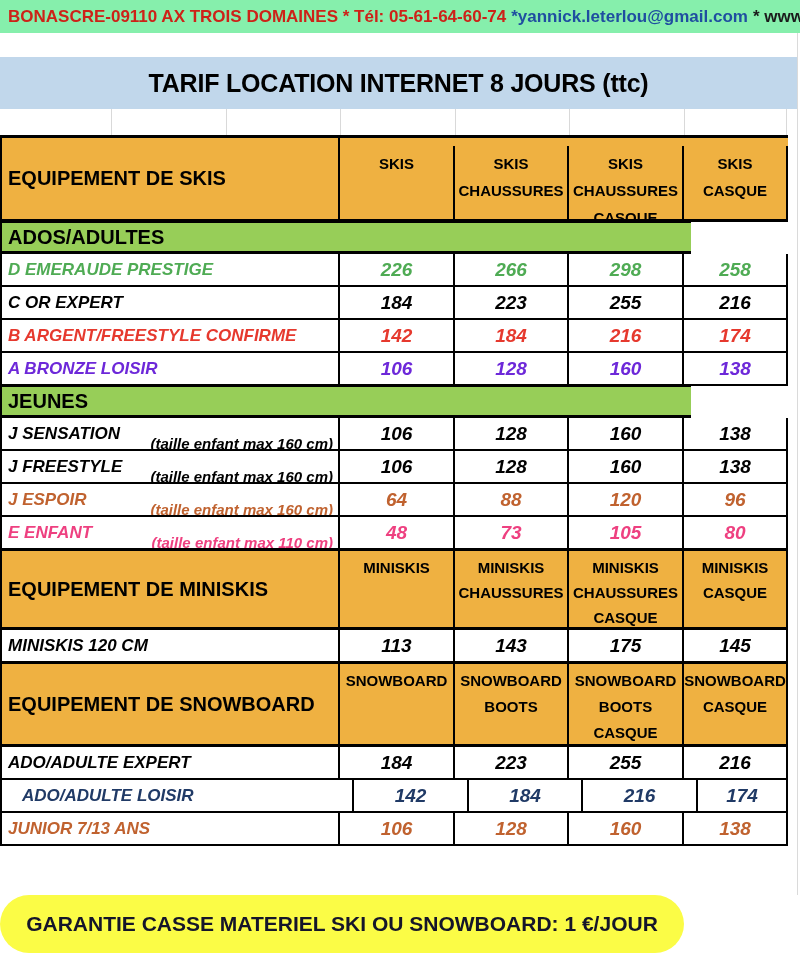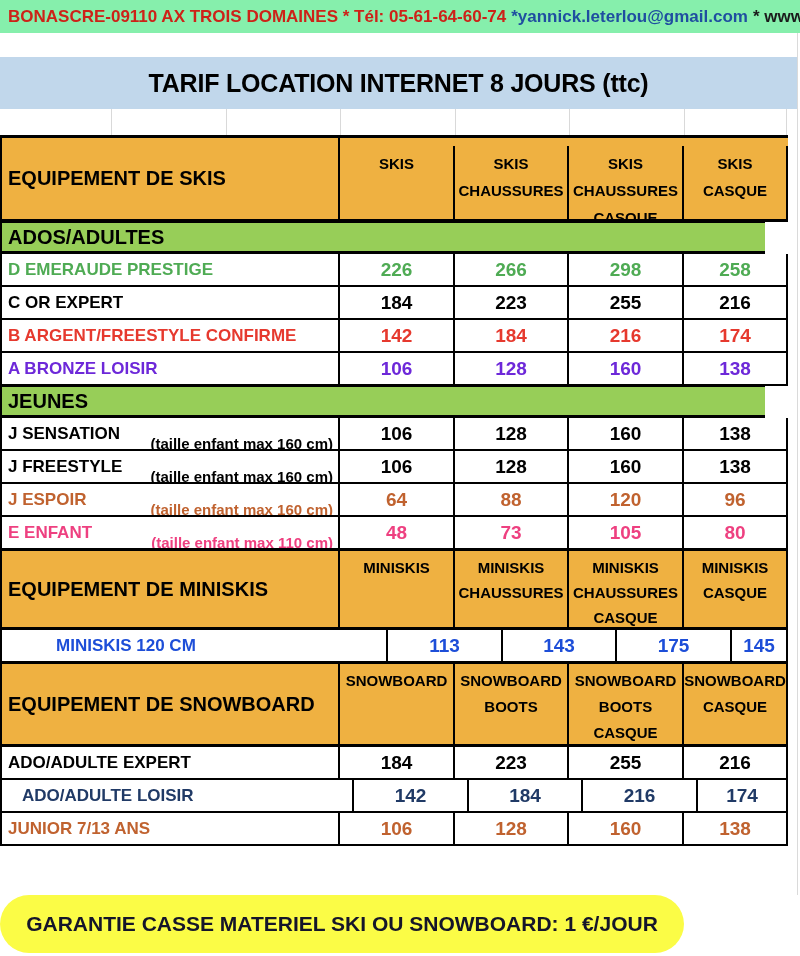--- a/index.html
+++ b/index.html
@@ -28,23 +28,23 @@
   .thead { background:#efb141; border-top:1px solid #000; border-bottom:3px solid #000; font-weight:800; }
   .thead.first { border-top:3px solid #000; }
   .thead .t-title { display:flex; align-items:center; padding-left:6px; font-size:20px; color:#000; }
   .thead .tcol { text-align:center; padding-top:4px; font-size:15px; color:#000; }
   .h87 { height:87px; } .h87 .tcol { line-height:27px;margin-top:8px; }
   .h80 { height:80px; } .h80 .tcol { line-height:25px; }
   .h84 { height:84px; } .h84 .tcol { line-height:26px; }
   .hl { display:block; }
   .hl:empty { display:none; }
 
-  .band { width:765px; height:32px; background:#97ce58; box-sizing:border-box; border-left:2px solid #000; border-top:1px solid #000; border-bottom:3px solid #000; display:flex; align-items:center; padding-left:6px; font-size:20px; font-weight:800; color:#000; }
-
-  .drow { height:33px; background:#fff; color:#000; font-weight:800; }
+  .band { width:691px; height:32px; background:#97ce58; box-sizing:border-box; border-left:2px solid #000; border-top:1px solid #000; border-bottom:3px solid #000; display:flex; align-items:center; padding-left:6px; font-size:20px; font-weight:800; color:#000; }
+
+  .drow { height:33px; background:#fff; color:#000; font-weight:800;font-style:italic; }
   .dlabel { display:flex; align-items:center; justify-content:space-between; padding:0 5px 0 6px; font-size:17px; }
   .dlabel .note { font-size:15px;margin-top:20px; }
   .note:empty { display:none; }
   .dval { display:flex; align-items:center; justify-content:center; font-size:19px; }
 
   .after-table { width:797px; height:49px; background:#fff; }
 
   
   .footer-banner { width:684px; height:58px; background:#fbfc46; display:flex; align-items:center; justify-content:center; font-size:21px; font-weight:800; color:#15152a;border-radius:29px; }
 </style>
@@ -216,21 +216,21 @@
         <span class="hl">CHAUSSURES</span>
         <span class="hl">CASQUE</span>
       </div>
       <div class="tcol">
         <span class="hl">MINISKIS</span>
         <span class="hl">CASQUE</span>
 
       </div>
     </div>
 
-    <div class="trow drow" style="color: #1d4ed8; padding-left: 48px;">
+    <div class="trow drow" style="color: #000000;">
       <div class="dlabel">
         <span class="lab">MINISKIS 120 CM</span>
 
       </div>
       <div class="dval">113</div>
       <div class="dval">143</div>
       <div class="dval">175</div>
       <div class="dval">145</div>
     </div>
 

